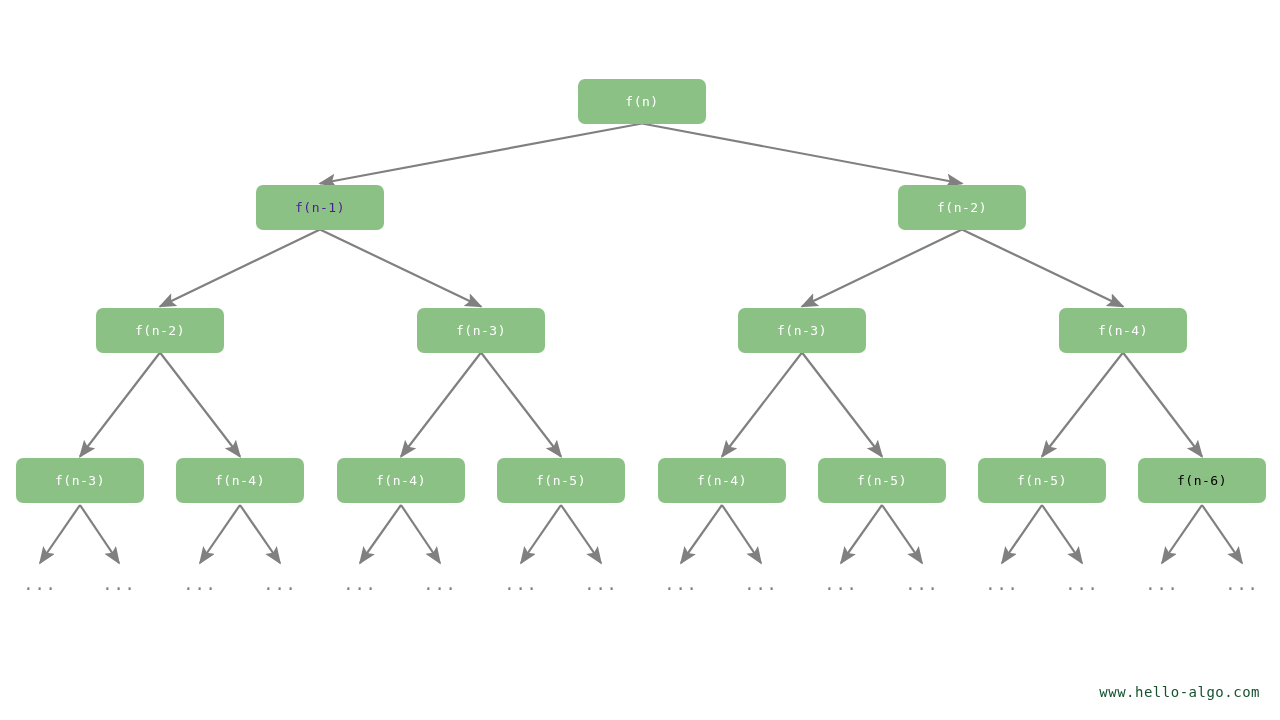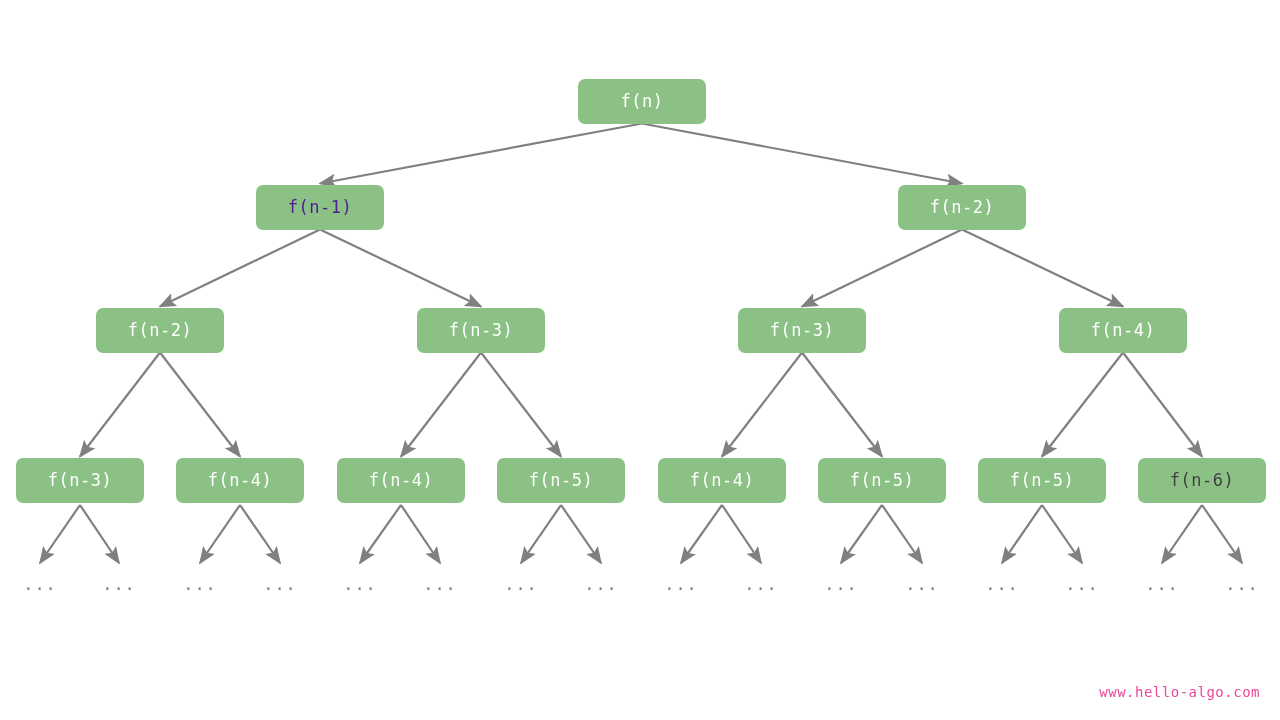--- a/index.html
+++ b/index.html
@@ -23,21 +23,21 @@
     height: 720px;
     pointer-events: none;
   }
   .node {
     position: absolute;
     box-sizing: border-box;
     background: #8CC185;
     border-radius: 7px;
     color: #ffffff;
     font-family: "DejaVu Sans Mono", "Liberation Mono", monospace;
-    font-size: 17px;
+    font-size: 13px;
     letter-spacing: 0.5px;
     display: flex;
     align-items: center;
     justify-content: center;
     white-space: nowrap;
     z-index: 2;
   }
   .ellipsis {
     position: absolute;
     color: #808080;
@@ -45,21 +45,21 @@
     font-size: 17px;
     letter-spacing: 1px;
     transform: translate(-50%, -50%);
     z-index: 2;
     white-space: nowrap;
   }
   #watermark {
     position: absolute;
     right: 20px;
     bottom: 20px;
-    color: #ec4899;
+    color: #14532d;
     font-family: "DejaVu Sans Mono", "Liberation Mono", monospace;
     font-size: 14px;
     letter-spacing: 0.5px;
   }
 </style>
 </head>
 <body>
 
 <div id="canvas">
 
@@ -113,21 +113,21 @@
       <div class="node" style="left: 417px; top: 307.5px; width: 128px; height: 45px; background: rgb(140, 193, 133); color: rgb(255, 255, 255);">f(n-3)</div>
       <div class="node" style="left: 738px; top: 307.5px; width: 128px; height: 45px; background: rgb(140, 193, 133); color: rgb(255, 255, 255);">f(n-3)</div>
       <div class="node" style="left: 1059px; top: 307.5px; width: 128px; height: 45px; background: rgb(140, 193, 133); color: rgb(255, 255, 255);">f(n-4)</div>
       <div class="node" style="left: 16px; top: 457.5px; width: 128px; height: 45px; background: rgb(140, 193, 133); color: rgb(255, 255, 255);">f(n-3)</div>
       <div class="node" style="left: 176px; top: 457.5px; width: 128px; height: 45px; background: rgb(140, 193, 133); color: rgb(255, 255, 255);">f(n-4)</div>
       <div class="node" style="left: 337px; top: 457.5px; width: 128px; height: 45px; background: rgb(140, 193, 133); color: rgb(255, 255, 255);">f(n-4)</div>
       <div class="node" style="left: 497px; top: 457.5px; width: 128px; height: 45px; background: rgb(140, 193, 133); color: rgb(255, 255, 255);">f(n-5)</div>
       <div class="node" style="left: 658px; top: 457.5px; width: 128px; height: 45px; background: rgb(140, 193, 133); color: rgb(255, 255, 255);">f(n-4)</div>
       <div class="node" style="left: 818px; top: 457.5px; width: 128px; height: 45px; background: rgb(140, 193, 133); color: rgb(255, 255, 255);">f(n-5)</div>
       <div class="node" style="left: 978px; top: 457.5px; width: 128px; height: 45px; background: rgb(140, 193, 133); color: rgb(255, 255, 255);">f(n-5)</div>
-      <div class="node" style="left: 1138px; top: 457.5px; width: 128px; height: 45px; background: rgb(140, 193, 133); color: #404040;">f(n-6)</div>
+      <div class="node" style="left: 1138px; top: 457.5px; width: 128px; height: 45px; background: rgb(140, 193, 133); color: #000000;">f(n-6)</div>
     </div>
   <div id="ellipsis-layer">
       <div class="ellipsis" style="left: 40px; top: 584px;">...</div>
       <div class="ellipsis" style="left: 119px; top: 584px;">...</div>
       <div class="ellipsis" style="left: 200px; top: 584px;">...</div>
       <div class="ellipsis" style="left: 280px; top: 584px;">...</div>
       <div class="ellipsis" style="left: 360px; top: 584px;">...</div>
       <div class="ellipsis" style="left: 440px; top: 584px;">...</div>
       <div class="ellipsis" style="left: 521px; top: 584px;">...</div>
       <div class="ellipsis" style="left: 601px; top: 584px;">...</div>

